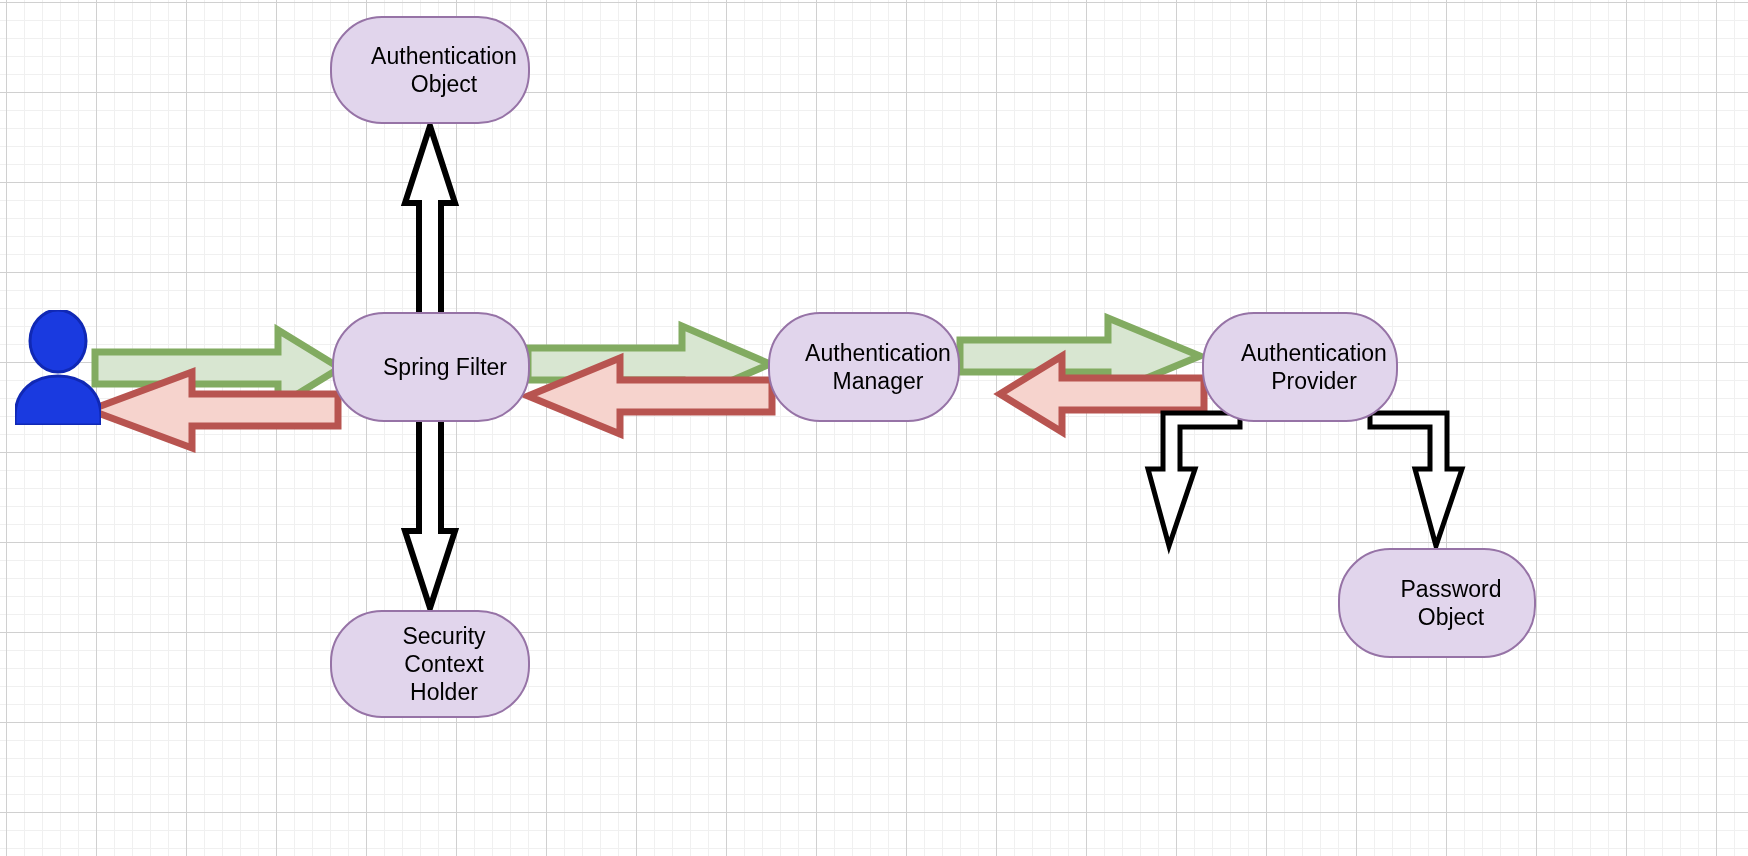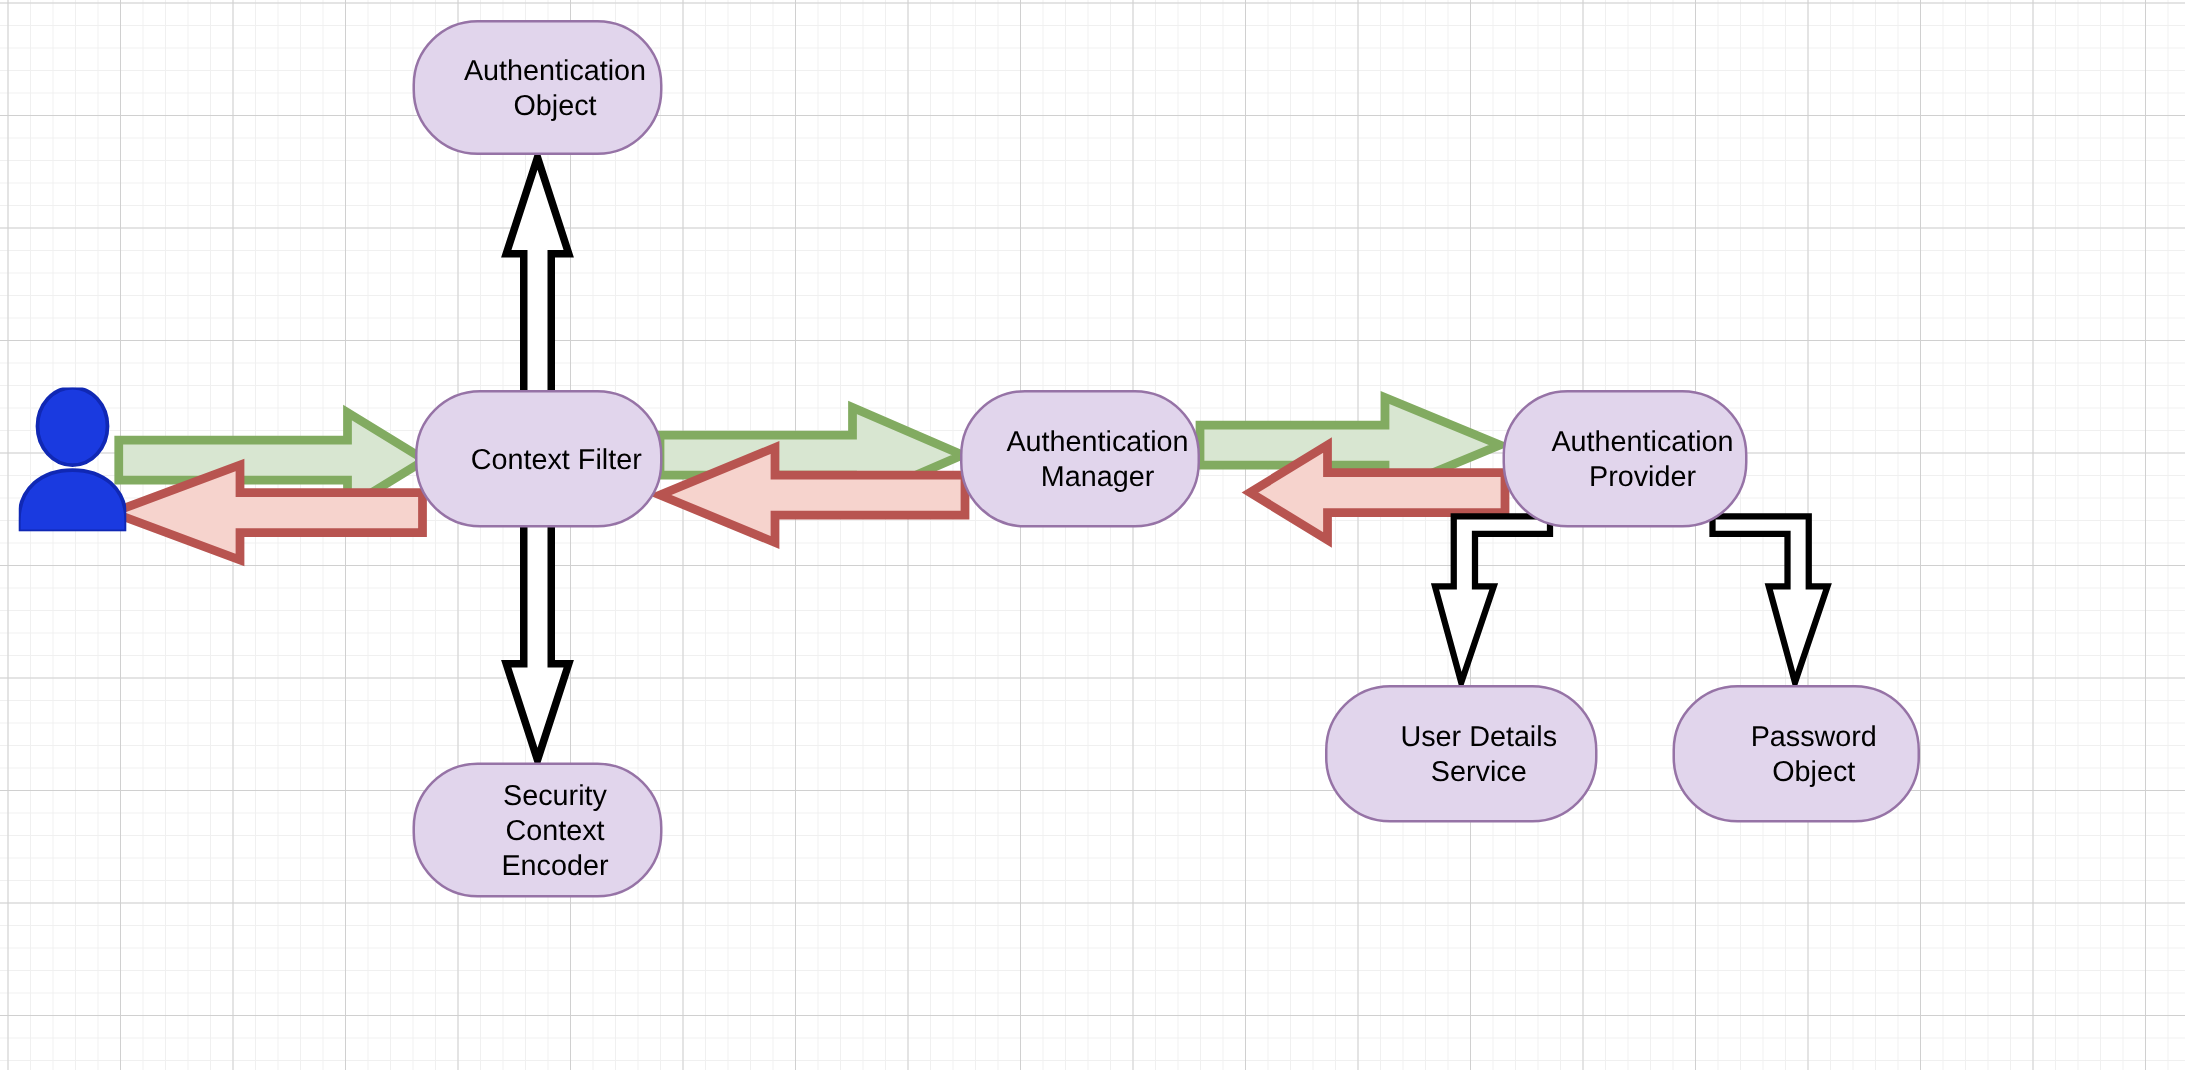--- a/index.html
+++ b/index.html
@@ -96,41 +96,37 @@
     <ellipse cx="43" cy="31" rx="28" ry="31" fill="#1a3ae0" stroke="#1028b4" stroke-width="3"></ellipse>
     <path d="M 0 115 L 0 107 C 0 80 19 66 43 66 C 67 66 86 80 86 107 L 86 115 Z" fill="#1a3ae0" stroke="#1028b4" stroke-width="3"></path>
   </svg>
 
   <div class="node" style="left:330px; top:16px; width:200px; height:108px;">
     <span class="node-label">Authentication
 Object</span>
   </div>
 
   <div class="node" style="left:332px; top:312px; width:198px; height:110px;">
-    <span class="node-label">Context Filter</span>
+    <span class="node-label">Spring Filter</span>
   </div>
 
   <div class="node" style="left:768px; top:312px; width:192px; height:110px;">
     <span class="node-label">Authentication
 Manager</span>
   </div>
 
   <div class="node" style="left:1202px; top:312px; width:196px; height:110px;">
     <span class="node-label">Authentication
 Provider</span>
   </div>
 
   <div class="node" style="left:330px; top:610px; width:200px; height:108px;">
     <span class="node-label">Security Context
-Encoder</span>
+Holder</span>
   </div>
 
-  <div class="node" style="left:1060px; top:548px; width:218px; height:110px;">
-    <span class="node-label">User Details
-Service</span>
-  </div>
 
   <div class="node" style="left:1338px; top:548px; width:198px; height:110px;">
     <span class="node-label">Password
 Object</span>
   </div>
 
 </div>
 
 </body></html>

